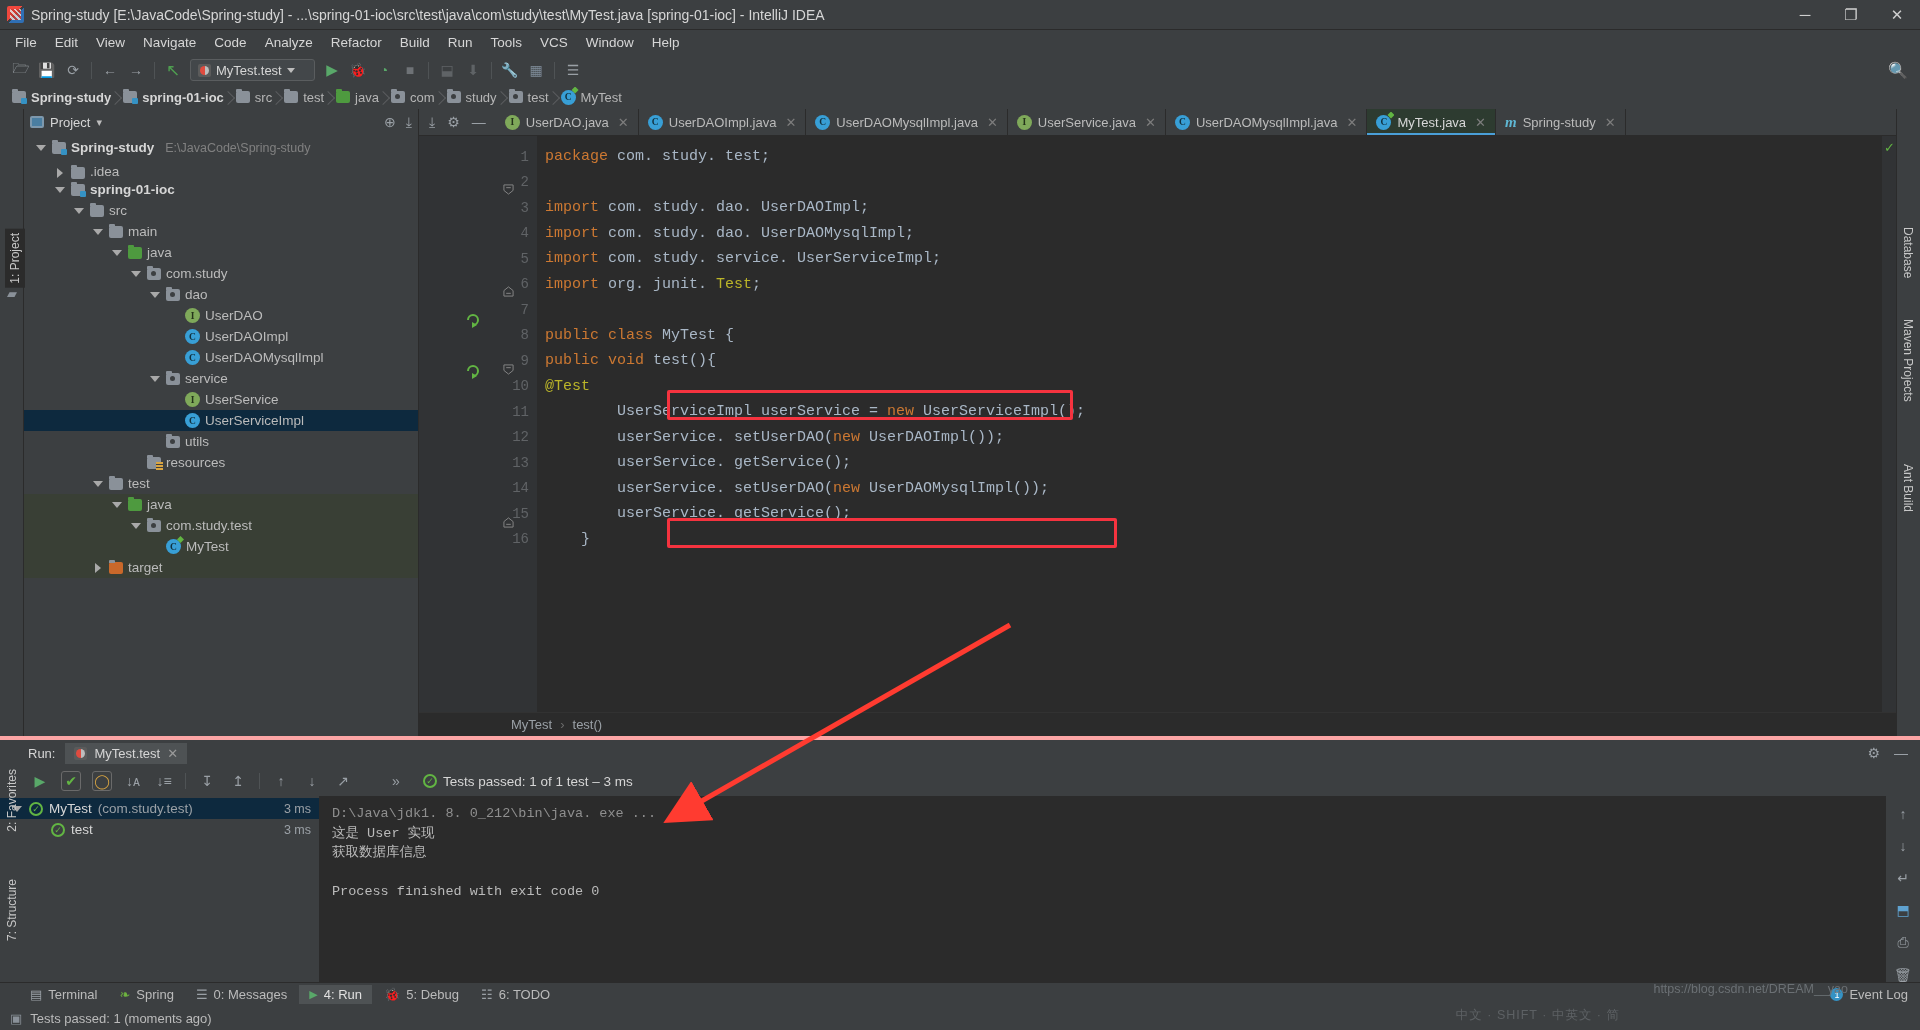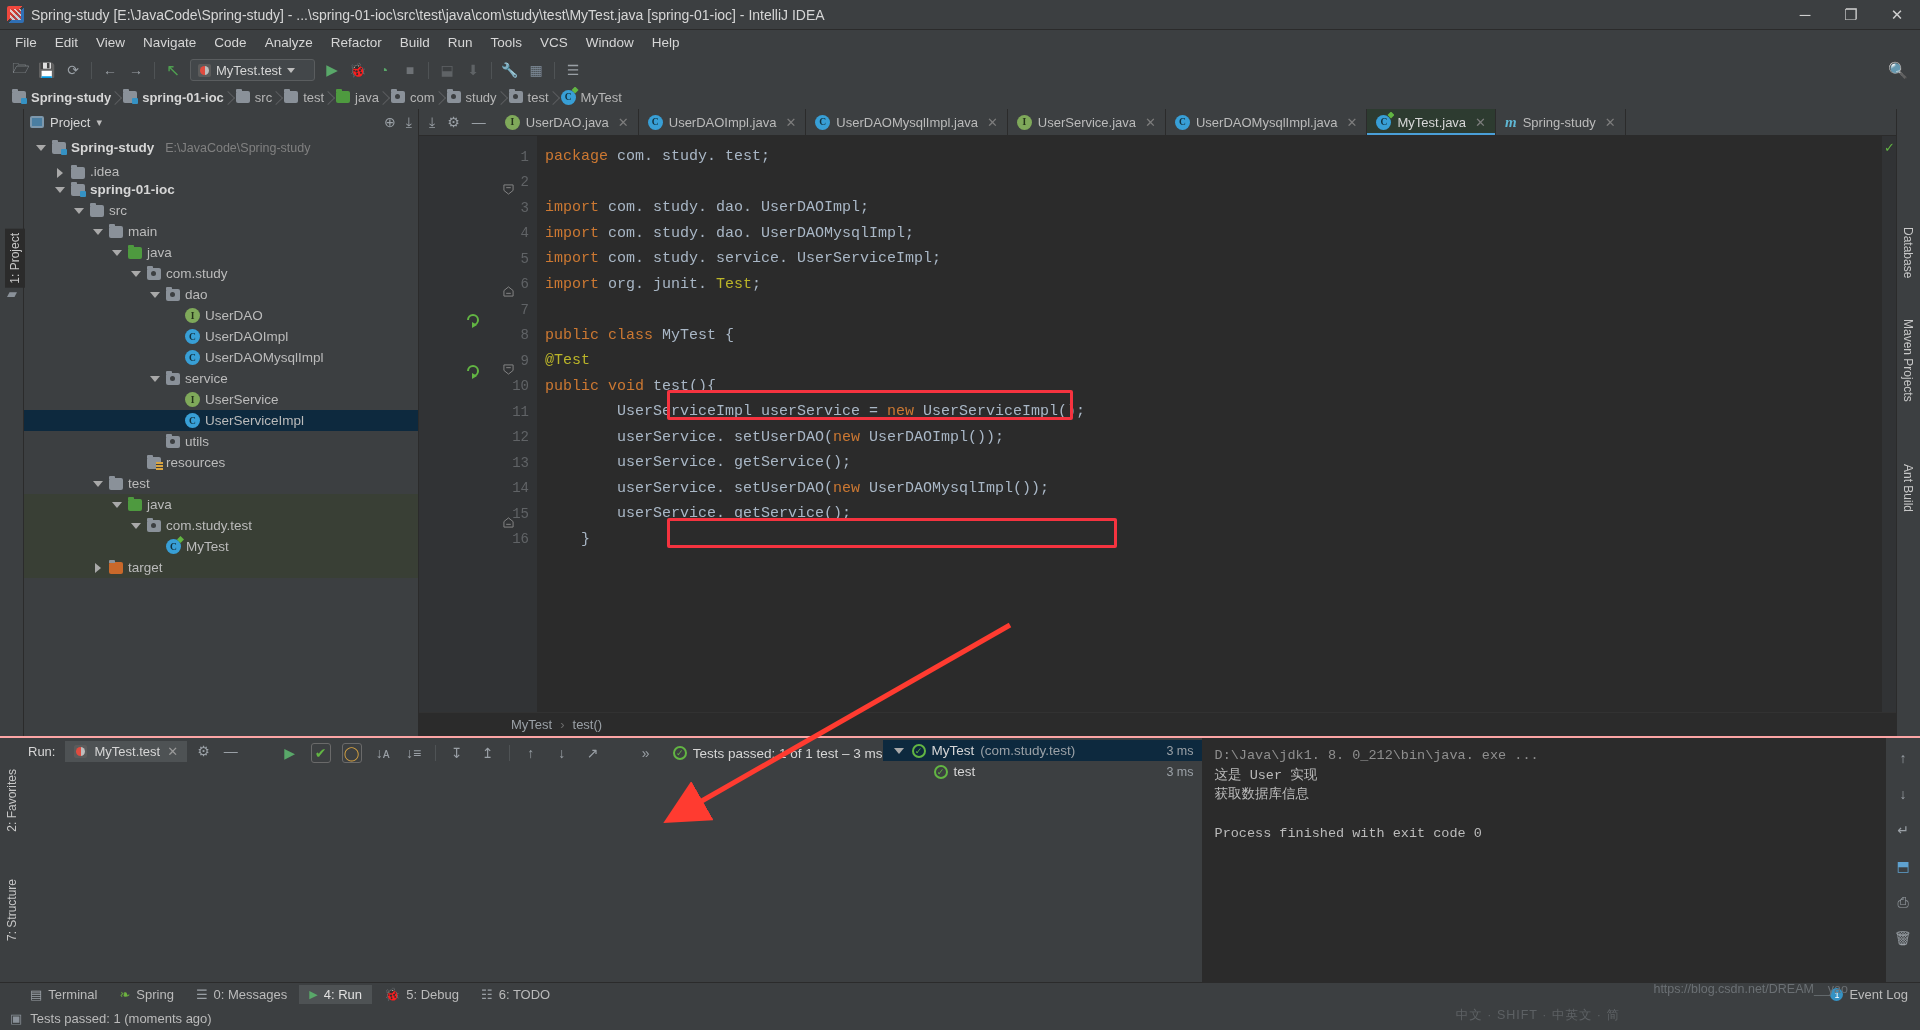--- a/index.html
+++ b/index.html
@@ -134,21 +134,21 @@
 
   .scroll-v { position:absolute; right:2px; top:10px; width:7px; height:290px; background:#4a4d4f; border-radius:4px; }
   .err-strip { position:absolute; right:0; top:0; width:14px; bottom:0; background:#313335; }
   .check-ok { position:absolute; right:1px; top:4px; color:#62b543; font-size:13px; }
 
   .crumbbar2 { height:24px; display:flex; align-items:center; gap:8px; padding-left:92px; background:#2b2b2b;
                font-size:13px; color:#9aa0a6; flex:none; border-top:1px solid #323232;}
   .crumbbar2 .sep { color:#6b6b6b; }
 
   
-  .runwin { height: 246px; background:#3c3f41; display:flex; flex-direction:row; flex:none; border-top:2px solid #fca5a5;}
+  .runwin { height: 246px; background:#3c3f41; display:flex; flex-direction:column; flex:none; border-top:4px solid #fca5a5;}
   .run-head { height:26px; display:flex; align-items:center; gap:10px; padding-left:28px; flex:none; }
   .run-head .rh-label { font-size:13px; color:#d6d6d6; }
   .run-tab { display:flex; align-items:center; gap:7px; background:#4e5254; padding: 3px 9px; font-size:13px; color:#d6d6d6;}
   .run-head .rh-right { margin-left:auto; display:flex; gap:14px; padding-right:12px; color:#9aa0a6; font-size:14px; }
   .run-toolbar { height:30px; display:flex; align-items:center; gap:11px; padding-left: 30px; flex:none; }
   .rt-ico { width:20px;height:20px; display:flex; align-items:center;justify-content:center; color:#9aa0a6; font-size:14px;}
   .rt-sep { width:1px;height:16px;background:#4f5355; }
   .status-ok { display:flex; align-items:center; gap:6px; font-size:13.5px; color:#d6d6d6; margin-left: 6px;}
   .ok-circle { width:14px;height:14px;border-radius:50%;border:2px solid #62b543; display:flex;align-items:center;justify-content:center;
     color:#62b543; font-size:9px; flex:none;}
@@ -529,22 +529,22 @@
           <div class="hl-box" style="left:130px;top:254px;width:406px;height:30px;"></div>
           <div class="hl-box" style="left:130px;top:382px;width:450px;height:30px;"></div>
         <div class="cline"><span class="kw">package</span> com. study. test;</div>
             <div class="cline"></div>
             <div class="cline"><span class="kw">import</span> com. study. dao. UserDAOImpl;</div>
             <div class="cline"><span class="kw">import</span> com. study. dao. UserDAOMysqlImpl;</div>
             <div class="cline"><span class="kw">import</span> com. study. service. UserServiceImpl;</div>
             <div class="cline"><span class="kw">import</span> org. junit. <span class="ann">Test</span>;</div>
             <div class="cline"></div>
             <div class="cline"><span class="kw">public class</span> MyTest {</div>
+            <div class="cline">    <span class="kw">public void</span> test(){</div>
             <div class="cline">    <span class="ann">@Test</span></div>
-            <div class="cline">    <span class="kw">public void</span> test(){</div>
             <div class="cline">        UserServiceImpl userService = <span class="kw">new</span> UserServiceImpl();</div>
             <div class="cline">        userService. setUserDAO(<span class="kw">new</span> UserDAOImpl());</div>
             <div class="cline">        userService. getService();</div>
             <div class="cline">        userService. setUserDAO(<span class="kw">new</span> UserDAOMysqlImpl());</div>
             <div class="cline">        userService. getService();</div>
             <div class="cline">    }</div>
           </div>
         <div class="scroll-v"></div>
         <div class="err-strip">
           <div class="check-ok">✓</div>

